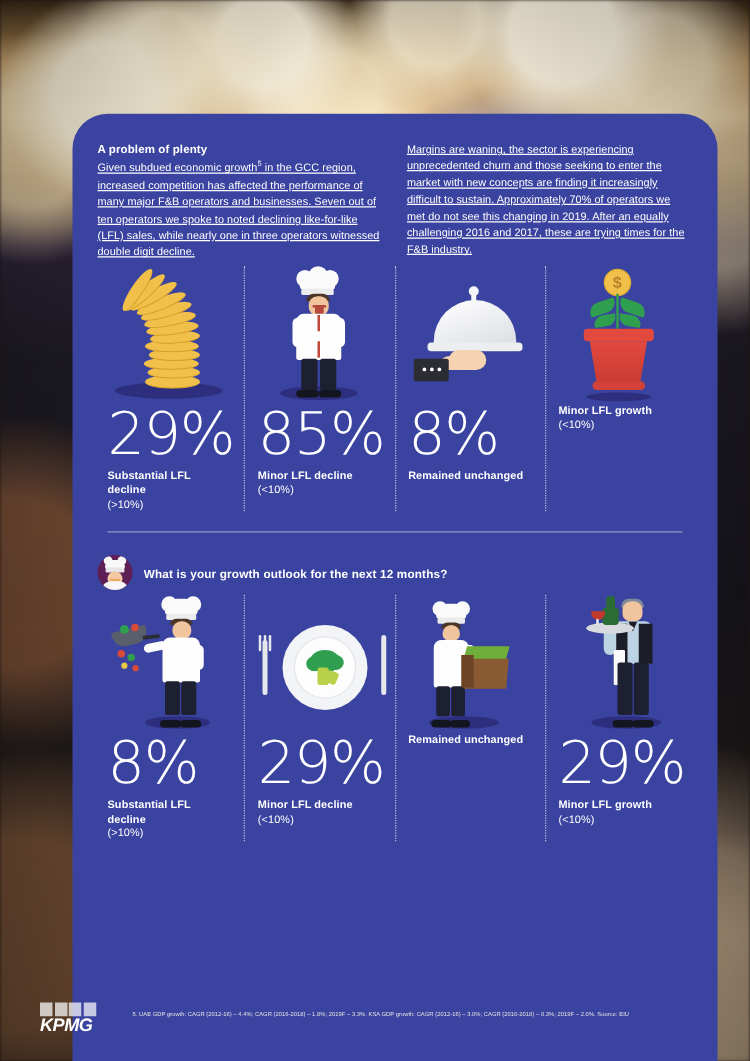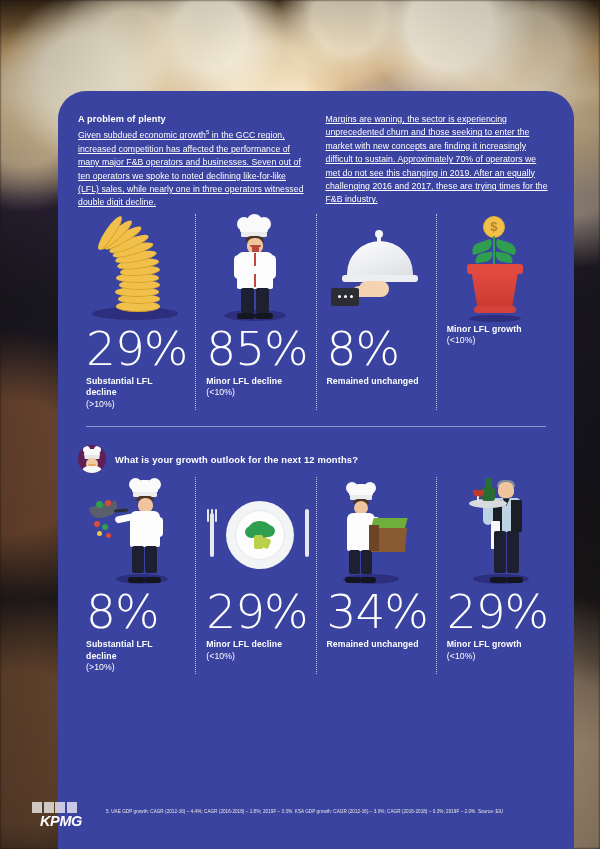--- a/index.html
+++ b/index.html
@@ -290,21 +290,20 @@
   .kpmg-logo { width: 58px; flex: 0 0 auto; padding-top: 2px; }
   .kpmg-bars { display: flex; gap: 1.5px; margin-bottom: 1px; }
   .kpmg-bar { width: 10px; height: 11px; background: rgba(255,255,255,.72); }
   .kpmg-word {
     color: #ffffff;
     font-size: 14.5px;
     font-weight: bold;
     font-style: italic;
     letter-spacing: -.4px;
     line-height: 15px;
-    text-align: center;
   }
   .footnote {
     color: #e9e6e2;
     font-size: 4.6px;
     line-height: 6.6px;
     padding-left: 16px;
     padding-top: 9px;
     max-width: 470px;
     letter-spacing: .05px;
   }
@@ -492,21 +491,20 @@
         <div class="ch-coat" style="left:20px;top:36px;width:28px;height:38px;"></div>
         <div class="ch-coat" style="left:44px;top:40px;width:9px;height:18px;border-radius:4px;"></div>
         <div class="ch-pants" style="left:22px;top:73px;width:11px;height:24px;border-radius:2px;"></div>
         <div class="ch-pants" style="left:34px;top:73px;width:11px;height:24px;border-radius:2px;"></div>
         <div class="ch-shoe" style="left:18px;bottom:2px;width:16px;height:6px;"></div>
         <div class="ch-shoe" style="left:33px;bottom:2px;width:16px;height:6px;"></div>
         <div class="crate-top" style="left:45px;top:41px;width:34px;height:12px;transform:skewX(-16deg);"></div>
         <div class="crate" style="left:45px;top:51px;width:34px;height:24px;transform:skewX(-5deg);"></div>
         <div class="crate" style="left:42px;top:48px;width:10px;height:26px;background:#6d4525;"></div>
       </div>
-      <div class="stat-number">34%</div>
       <div class="stat-label">Remained unchanged</div>
       <div class="stat-sub"></div>
     </div>
 
     <div class="stat-cell">
       <div class="art">
         <div class="shadow" style="left:26px;bottom:1px;width:56px;height:10px;"></div>
         <div class="ch-hair" style="left:50px;top:3px;width:18px;height:7px;background:#7d8a99;"></div>
         <div class="ch-face" style="left:51px;top:5px;width:16px;height:16px;"></div>
         <div class="w-shirt" style="left:44px;top:21px;width:30px;height:34px;border-radius:5px 5px 2px 2px;"></div>

